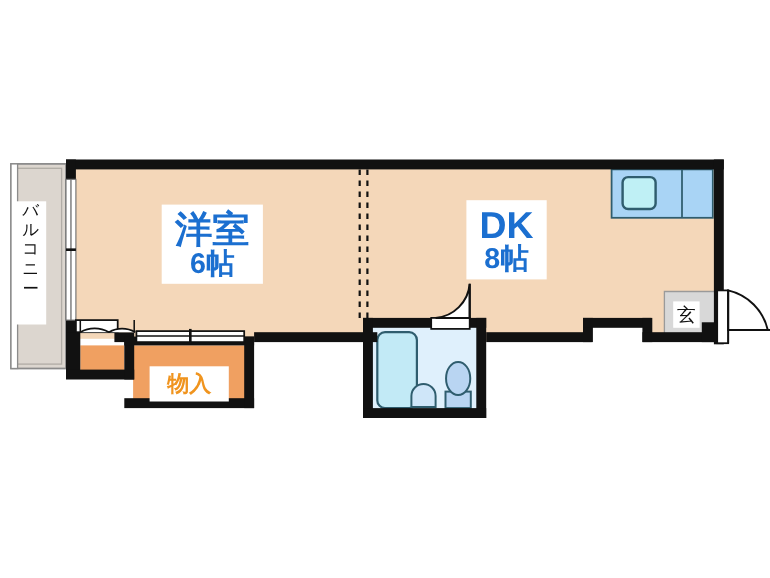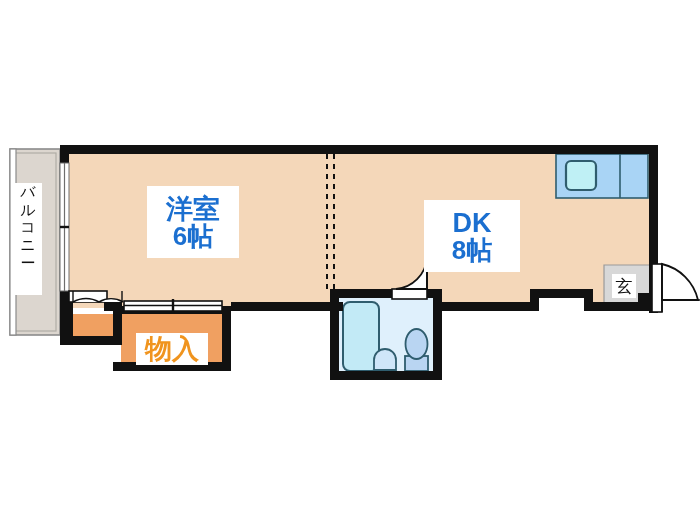--- a/index.html
+++ b/index.html
@@ -33,46 +33,46 @@
     justify-content: center;
     line-height: 1.0;
     white-space: nowrap;
   }
   .room-label {
     color: #1b6fd0;
     font-weight: 600;
   }
   .room-label .line1 {
     display: block;
-    font-size: 27px;
+    font-size: 34px;
     letter-spacing: 0px;
   }
   .room-label .line2 {
     display: block;
     font-size: 26px;
   }
   #label-washitsu {
     left: 147px;
     top: 186px;
     width: 92px;
     height: 72px;
   }
   #label-dk {
     left: 424px;
-    top: 200px;
-    width: 96px;
+    top: 182px;
+    width: 73px;
     height: 72px;
   }
   #label-closet {
     left: 136px;
     top: 333px;
     width: 72px;
     height: 32px;
     color: #f0941e;
-    font-size: 27px;
+    font-size: 20px;
     font-weight: 700;
     display: flex;
     flex-direction: row;
   }
   #label-balcony {
     left: 14px;
     top: 183px;
     width: 28px;
     height: 112px;
     font-size: 15px;

